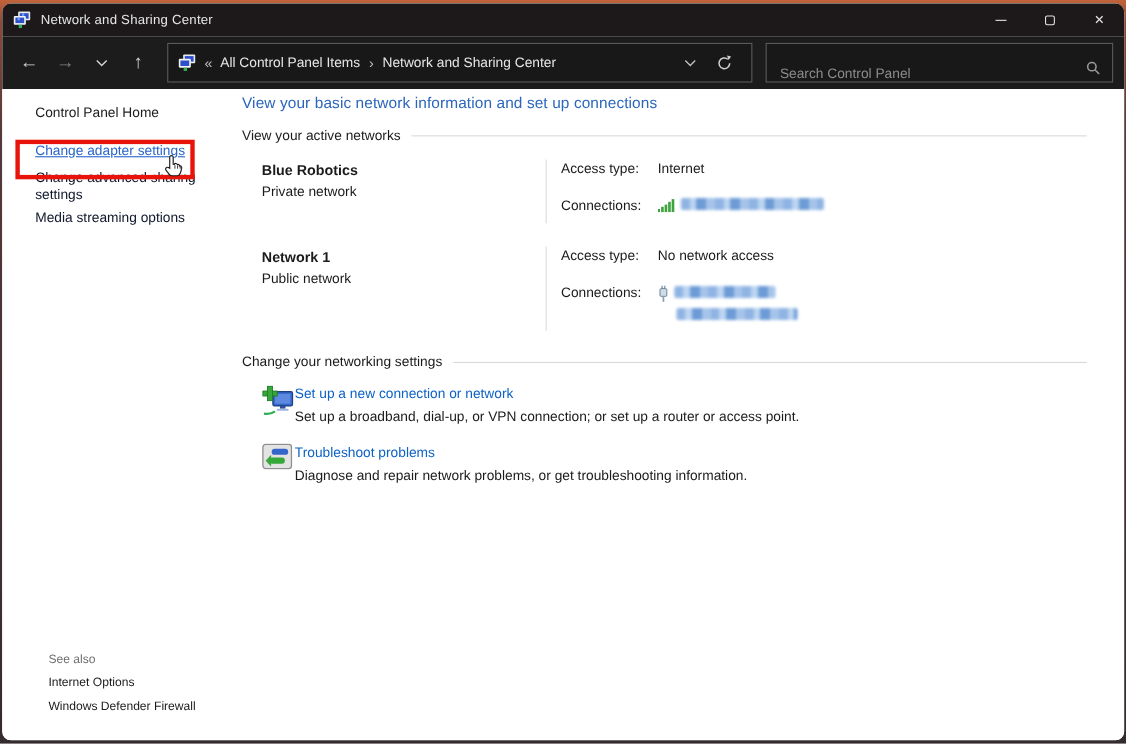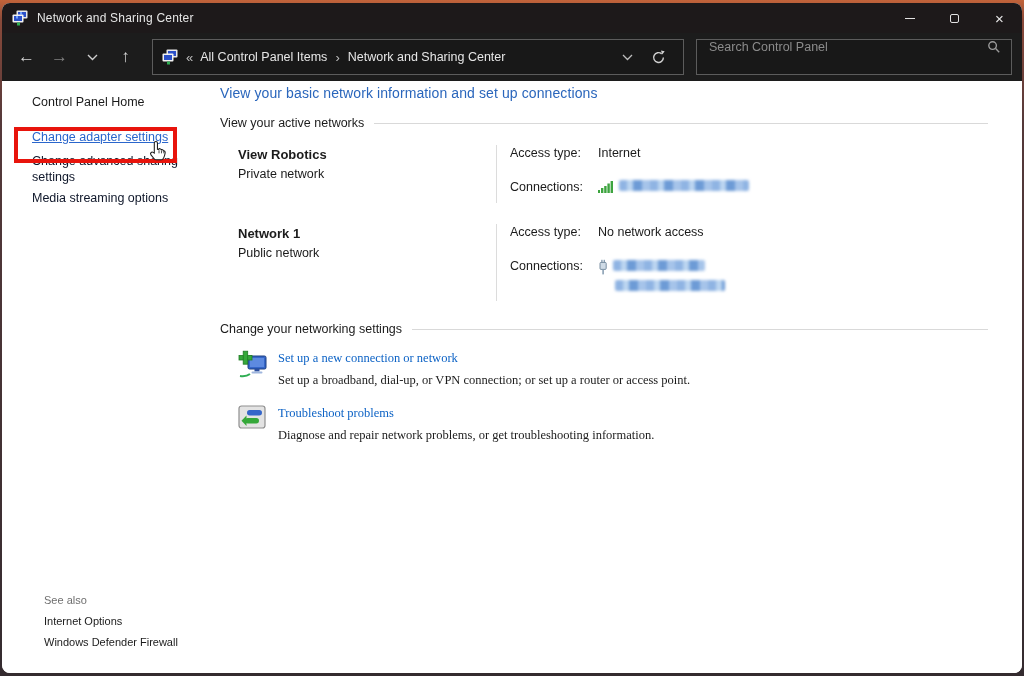--- a/index.html
+++ b/index.html
@@ -41,21 +41,21 @@
     display:flex; align-items:center; width:532px; padding:0 8px 0 9px;
     color:#e4e4e4; font-size:12.5px;
   }
   .addressbar .crumb-chev { color:#bdbdbd; margin:0 7px 0 8px; font-size:13px; }
   .addressbar .crumb { color:#e6e6e6; white-space:nowrap; }
   .addressbar .crumb-sep { color:#bdbdbd; margin:0 8px; font-size:13px; }
   .addressbar .spacer { flex:1; }
   .abtn { background:none; border:none; padding:0 9px; height:100%; display:flex; align-items:center; }
   .searchbox {
     height:36px; border:1px solid #5c5c5c; background:#181818; margin-left:12px;
-    flex:1; display:flex; align-items:flex-start; padding:0 10px 0 12px;
+    flex:1; display:flex; align-items:flex-end; padding:0 10px 0 12px;
   }
   .searchbox input {
     flex:1; background:transparent; border:none; outline:none;
     color:#d6d6d6; font-size:12.5px; font-family:inherit;
   }
   .searchbox input::placeholder { color:#8b8b8b; }
   
   .body-area { flex:1; display:flex; background:#fff; }
   .sidebar { width:216px; position:relative; padding:14px 0 0 30px; font-size:12.5px; color:#1b1b1b; }
   .side-home { margin-bottom:21px; }
@@ -77,21 +77,21 @@
   .net-right { border-left:1px solid #dcdcdc; padding:1px 0 7px 13px; min-height:54px; }
   .net-grid { display:grid; grid-template-columns:88px auto; row-gap:20px; align-items:start; }
   .conn-val { display:flex; align-items:flex-start; gap:5px; }
   .conn-stack { display:flex; flex-direction:column; gap:6px; padding-top:1px; }
   .redacted {
     display:inline-block; height:11px; border-radius:2px; filter:blur(1.6px);
     background:repeating-linear-gradient(90deg,#8fb4e3 0 8px,#bcd5f0 8px 14px,#6d9bd6 14px 23px,#a6c4ea 23px 31px);
   }
   .w130 { width:130px; } .w92 { width:92px; } .w110 { width:110px; margin-left:2px; }
   .settings { padding-left:18px; margin-top:13px; }
-  .set-item { display:flex; gap:10px; margin-bottom:16px;font-family:Liberation Serif, serif; }
+  .set-item { display:flex; margin-bottom:16px; }
   .set-icon { width:30px; flex:0 0 30px; padding-top:1px; }
   .set-link { display:inline-block; color:#0c62c5; text-decoration:none; margin:2px 0 7px; cursor:pointer; }
   .set-desc { color:#1b1b1b; }
   
   .redbox {
     position:absolute; left:14px; top:127px; width:163px; height:36px;
     border:4px solid #e8140c; z-index:6; pointer-events:none;
   }
   .cursor-ptr { position:absolute; left:148px; top:140px; z-index:7; pointer-events:none; }
 </style>
@@ -196,21 +196,21 @@
 
         <div class="section-row">
           <span class="section-label">View your active networks</span>
           <span class="section-rule"></span>
         </div>
 
         <div class="networks">
 
           <div class="net-row">
             <div class="net-left">
-              <div class="net-name">View Robotics</div>
+              <div class="net-name">Blue Robotics</div>
               <div class="net-type">Private network</div>
             </div>
             <div class="net-right">
               <div class="net-grid">
                 <span>Access type:</span>
                 <span>Internet</span>
                 <span>Connections:</span>
                 <span class="conn-val">
                   <span>
                     <svg width="16" height="13" viewBox="0 0 16 13">

